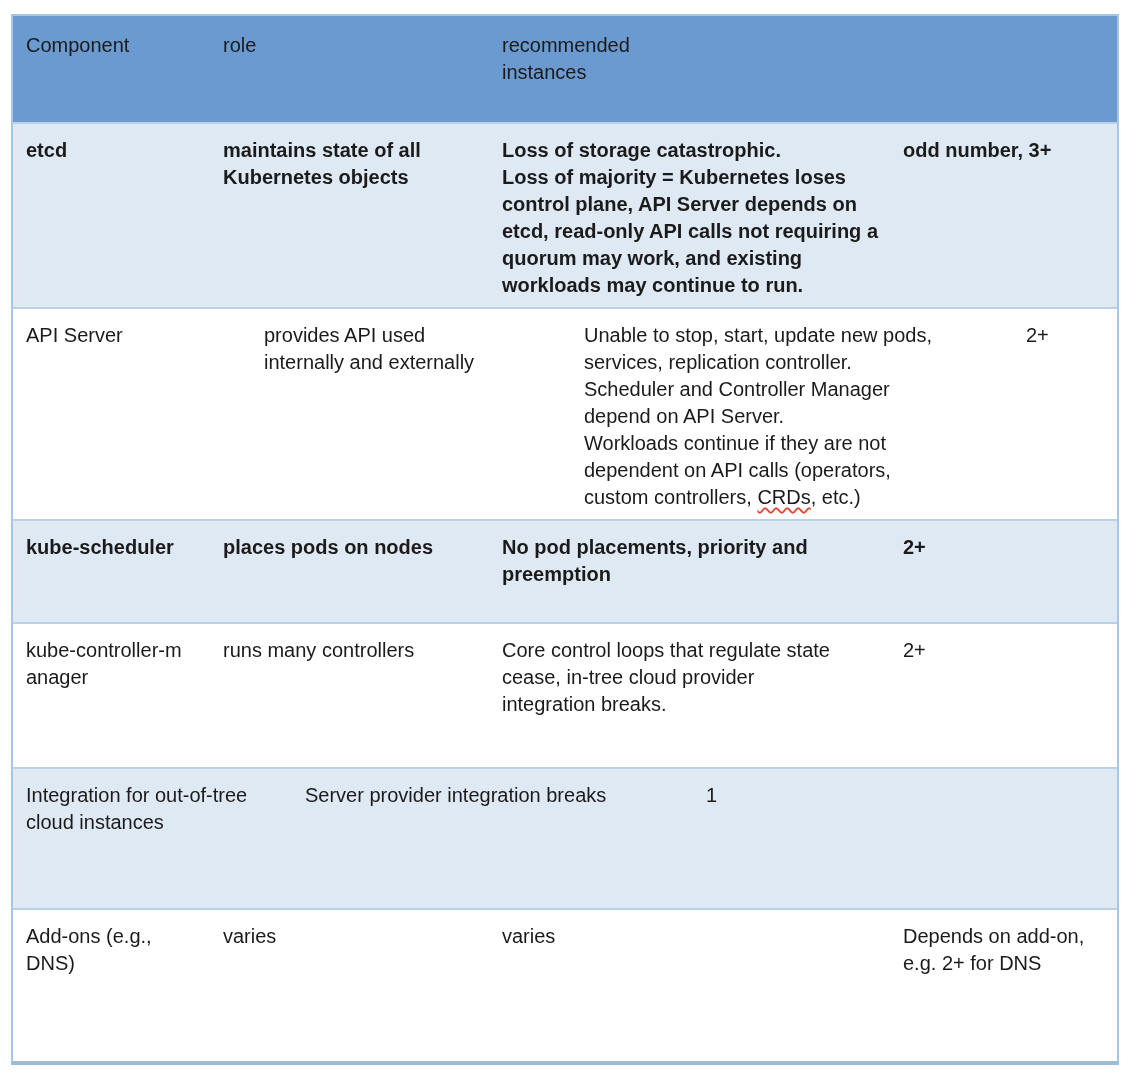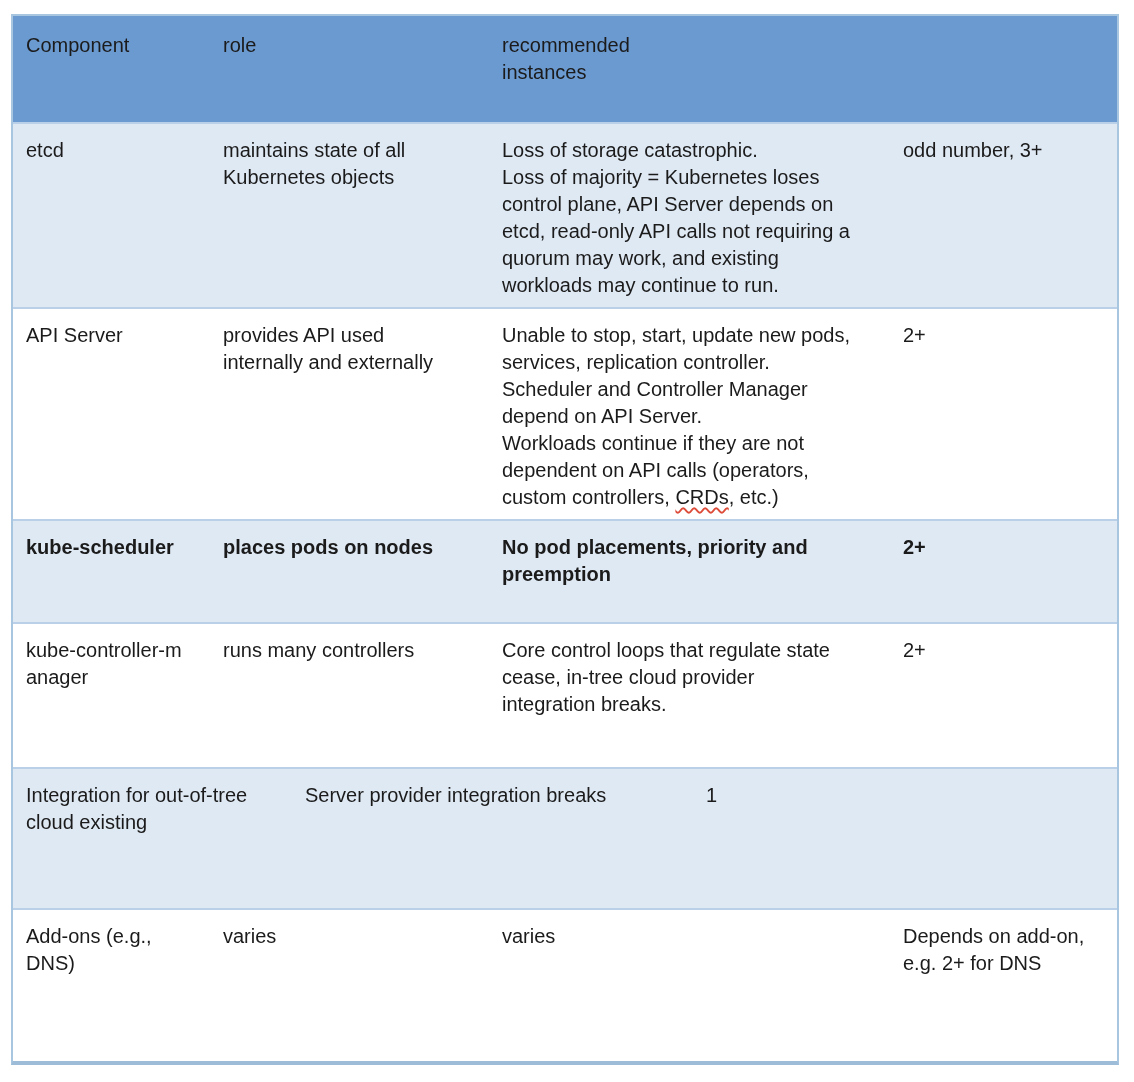--- a/index.html
+++ b/index.html
@@ -22,22 +22,22 @@
   .ktable{
     position:absolute;left:11px;top:14px;width:1108px;
     border:2px solid var(--outer-border);
     border-bottom:4px solid var(--bottom-border);
     background:var(--plain-row-bg);
   }
   .row{display:flex;align-items:stretch;background:var(--plain-row-bg);}
   .row.shaded{background:var(--shaded-row-bg);}
   .header-row{background:var(--header-bg);min-height:106px;}
   #rows .row{border-top:2px solid var(--separator);}
-  .body-row:nth-child(1){min-height:184px;}
-  .body-row:nth-child(2){min-height:208px;}
+  .body-row:nth-child(1){min-height:184px;font-weight:bold;}
+  .body-row:nth-child(2){min-height:208px;gap:41px;}
   .body-row:nth-child(3){min-height:103px;font-weight:bold;}
   .body-row:nth-child(4){min-height:145px;}
   .body-row:nth-child(5){min-height:141px;}
   .body-row:nth-child(6){min-height:153px;}
   .cell{
     padding:13px 8px 8px 13px;
     white-space:pre-line;
     font-size:20px;line-height:27px;
     color:var(--text);
     overflow:hidden;
@@ -103,21 +103,21 @@
           <div class="cell c1">kube-controller-m
 anager</div>
           <div class="cell c2">runs many controllers</div>
           <div class="cell c3">Core control loops that regulate state
 cease, in-tree cloud provider
 integration breaks.</div>
           <div class="cell c4">2+</div>
         </div>
         <div class="row body-row shaded">
           <div class="cell c2">Integration for out-of-tree
-cloud existing</div>
+cloud instances</div>
           <div class="cell c3">Server provider integration breaks</div>
           <div class="cell c4">1</div>
         </div>
         <div class="row body-row">
           <div class="cell c1">Add-ons (e.g.,
 DNS)</div>
           <div class="cell c2">varies</div>
           <div class="cell c3">varies</div>
           <div class="cell c4">Depends on add-on,
 e.g. 2+ for DNS</div>

